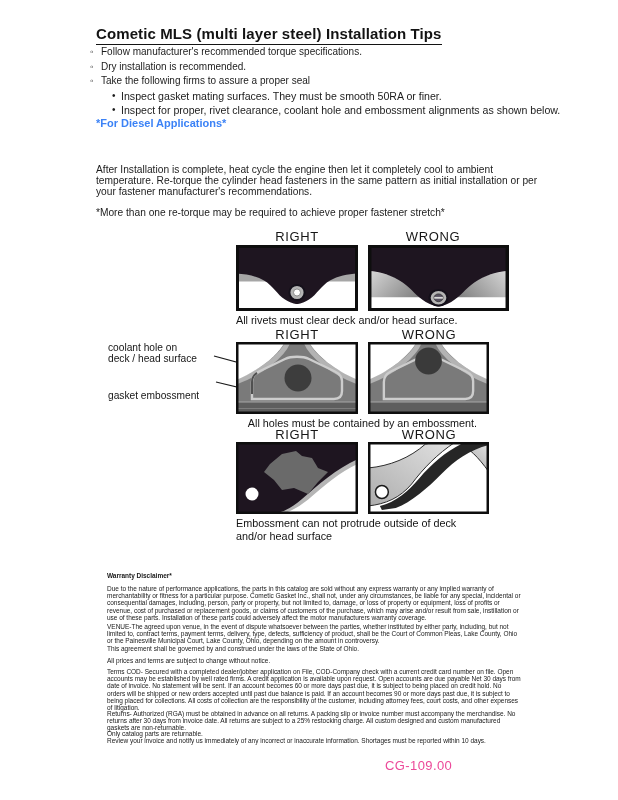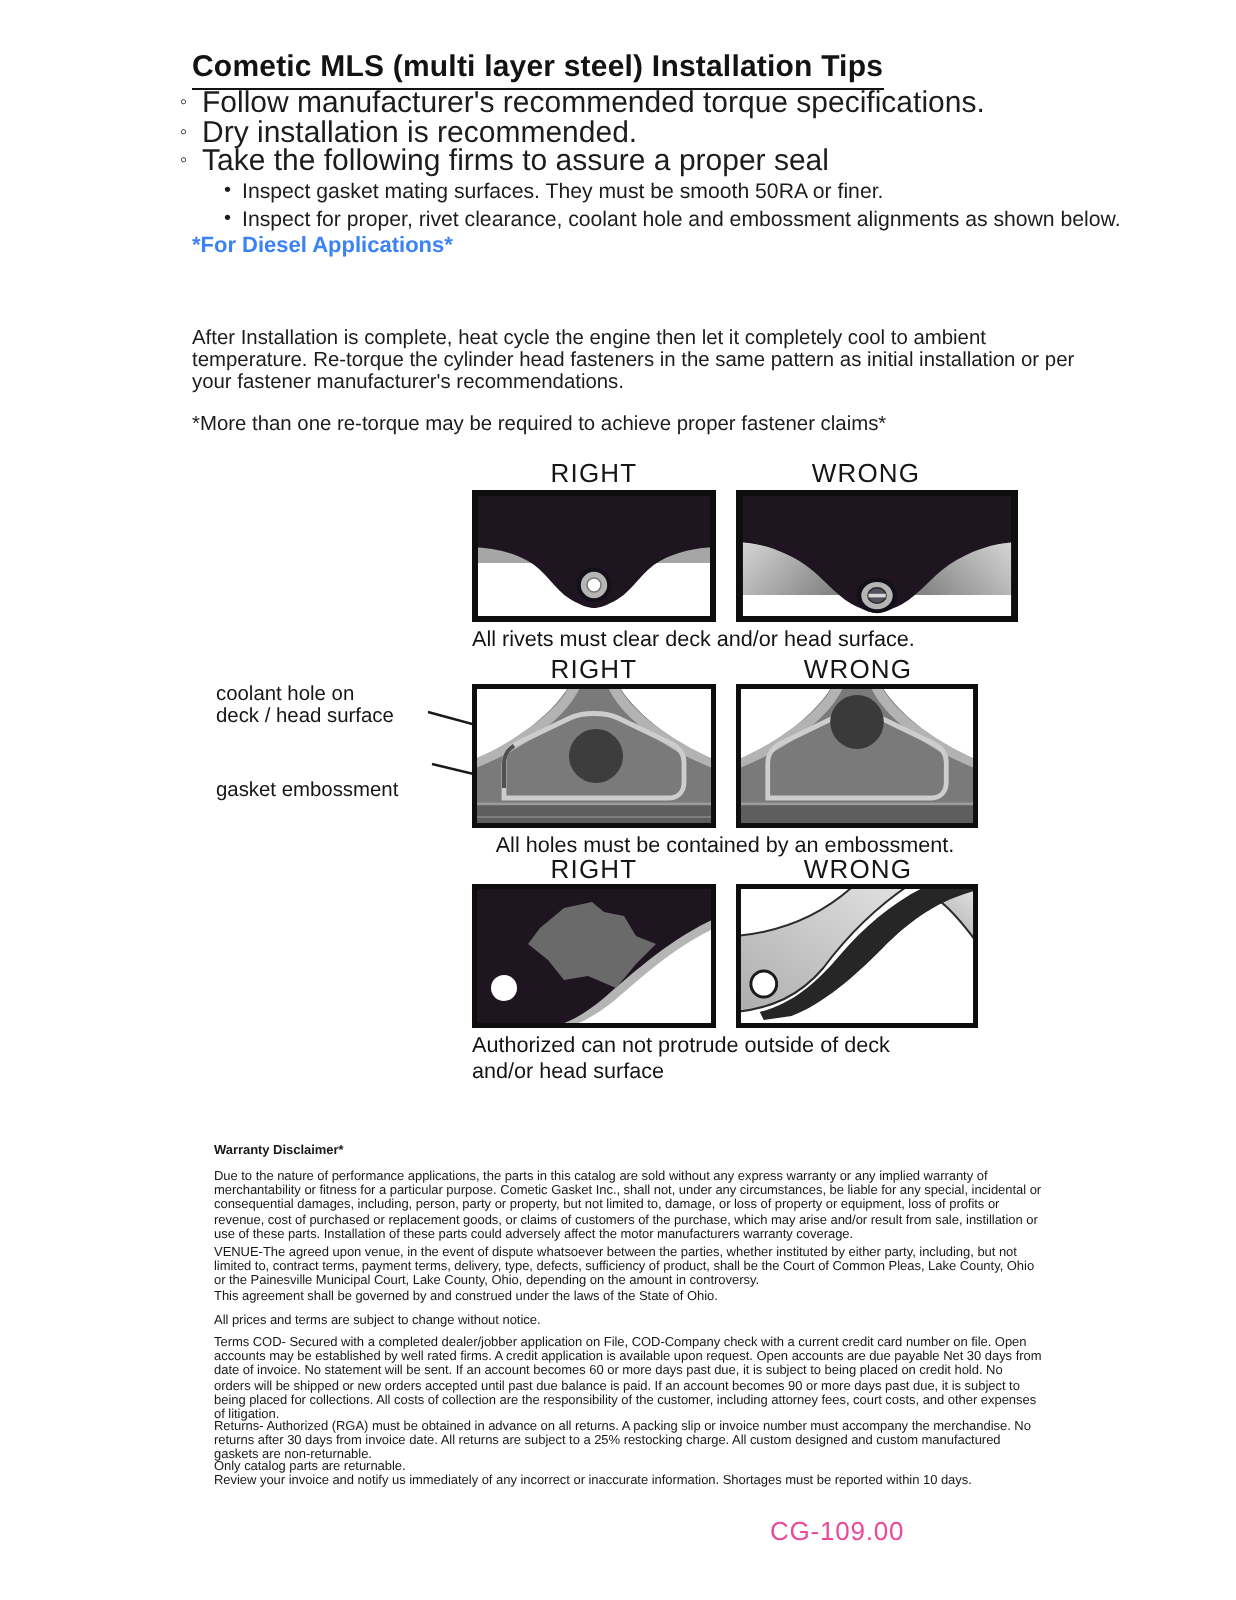--- a/index.html
+++ b/index.html
@@ -6,21 +6,21 @@
   .page{
     position:relative;width:618px;height:800px;background:#ffffff;overflow:hidden;
     font-family:"Liberation Sans", sans-serif;color:#1c1c1c;
   }
   .abs{position:absolute;}
   .title{
     font-size:15px;font-weight:bold;color:#131313;
     border-bottom:1.6px solid #131313;padding-bottom:2px;display:inline-block;
     letter-spacing:0.1px;
   }
-  .bullets{font-size:15px;line-height:14.6px;color:#1c1c1c;}
+  .bullets{font-size:10px;line-height:14.6px;color:#1c1c1c;}
   .bullet{position:relative;padding-left:10px;}
   .bullet::before{content:"◦";position:absolute;left:-1px;top:0;font-size:10px;color:#1c1c1c;}
   .subbullets{font-size:10.6px;line-height:14.4px;}
   .subbullet{position:relative;padding-left:9px;}
   .subbullet::before{content:"•";position:absolute;left:0;top:0;font-size:10px;color:#1c1c1c;}
   .h2{font-size:11px;font-weight:bold;color:#3b82f6;}
   .para{font-size:10.2px;line-height:11px;color:#1c1c1c;}
   .dg-header{font-size:13px;color:#161616;text-align:center;letter-spacing:0.6px;}
   .caption{font-size:10.8px;color:#141414;line-height:12.5px;}
   .dg-label{font-size:10.2px;color:#161616;text-align:left;line-height:11.2px;}
@@ -44,21 +44,21 @@
     <div class="bullet">Dry installation is recommended.</div>
     <div class="bullet">Take the following firms to assure a proper seal</div>
   </div>
   <div class="abs subbullets" style="left:112px;top:89px;width:455px;">
     <div class="subbullet">Inspect gasket mating surfaces.  They must be smooth 50RA or finer.</div>
     <div class="subbullet">Inspect for proper, rivet clearance, coolant hole and embossment alignments as shown below.</div>
   </div>
 
   <div class="abs h2" style="left:96px;top:117px;">*For Diesel Applications*</div>
   <div class="abs para" style="left:96px;top:164px;width:452px;">After Installation is complete, heat cycle the engine then let it completely cool to ambient temperature. Re-torque the cylinder head fasteners in the same pattern as initial installation or per your fastener manufacturer's recommendations.</div>
-  <div class="abs para" style="left:96px;top:207px;width:462px;">*More than one re-torque may be required to achieve proper fastener claims*</div>
+  <div class="abs para" style="left:96px;top:207px;width:462px;">*More than one re-torque may be required to achieve proper fastener stretch*</div>
 
   <div class="abs dg-header" style="left:236px;top:229px;width:122px;">RIGHT</div>
   <div class="abs dg-header" style="left:368px;top:229px;width:130px;">WRONG</div>
 
   <div class="panel" style="left:236px;top:245px;">
     <svg width="122" height="66" viewBox="0 0 122 66">
       <rect x="0" y="0" width="122" height="66" fill="#ffffff"></rect>
       <rect x="0" y="28" width="122" height="9" fill="#a6a6a6"></rect>
       <rect x="0" y="36.5" width="122" height="29.5" fill="#ffffff"></rect>
       <path d="M0,0 H122 V28.5 C111,29 102,31 94,35.5 C85,40.5 81,49.5 73,54.5 C67,58 63.5,59 61,59 C58.5,59 55,58 49,54.5 C41,49.5 37,40.5 28,35.5 C20,31 11,29 0,28.5 Z" fill="#1e1520"></path>
@@ -171,21 +171,21 @@
       <rect x="0" y="0" width="122" height="72" fill="#ffffff"></rect>
       <path d="M90,0 H122 V30 C111,15 102,6 90,0 Z" fill="url(#g3a)" stroke="#2a2a2a" stroke-width="1"></path>
       <path d="M0,26 C22,24 42,16 58,2 L70,0 L88,0 C70,12 56,26 44,42 C32,56 18,62 0,64 Z" fill="url(#g3b)" stroke="#2a2a2a" stroke-width="1"></path>
       <path d="M12,64 C28,60 40,50 52,36 C64,22 78,10 94,2 L112,0 L122,0 L122,3 C102,8 88,18 74,32 C60,46 44,60 28,66 L14,68 Z" fill="#262626"></path>
       <circle cx="14" cy="50" r="6.5" fill="#ffffff" stroke="#1a1a1a" stroke-width="1.5"></circle>
       <rect x="1.25" y="1.25" width="119.5" height="69.5" fill="none" stroke="#0e0e0e" stroke-width="2.5"></rect>
     </svg>
   </div>
 
   <div class="abs caption" style="left:236px;top:517px;width:260px;">
-    <div>Authorized can not protrude outside of deck</div>
+    <div>Embossment can not protrude outside of deck</div>
     <div>and/or head surface</div>
   </div>
 
   <div class="abs fineprint bold" style="left:107px;top:572px;">Warranty Disclaimer*</div>
   <div class="abs fineprint" style="left:107px;top:585px;">Due to the nature of performance applications, the parts in this catalog are sold without any express warranty or any implied warranty of merchantability or fitness for a particular purpose. Cometic Gasket Inc., shall not, under any circumstances, be liable for any special, incidental or consequential damages, including, person, party or property, but not limited to, damage, or loss of property or equipment, loss of profits or revenue, cost of purchased or replacement goods, or claims of customers of the purchase, which may arise and/or result from sale, instillation or use of these parts. Installation of these parts could adversely affect the motor manufacturers warranty coverage.</div>
   <div class="abs fineprint" style="left:107px;top:623px;">VENUE-The agreed upon venue, in the event of dispute whatsoever between the parties, whether instituted by either party, including, but not limited to, contract terms, payment terms, delivery, type, defects, sufficiency of product, shall be the Court of Common Pleas, Lake County, Ohio or the Painesville Municipal Court, Lake County, Ohio, depending on the amount in controversy.</div>
   <div class="abs fineprint" style="left:107px;top:645px;">This agreement shall be governed by and construed under the laws of the State of Ohio.</div>
   <div class="abs fineprint" style="left:107px;top:657px;">All prices and terms are subject to change without notice.</div>
   <div class="abs fineprint" style="left:107px;top:668px;">Terms COD- Secured with a completed dealer/jobber application on File, COD-Company check with a current credit card number on file. Open accounts may be established by well rated firms. A credit application is available upon request. Open accounts are due payable Net 30 days from date of invoice. No statement will be sent. If an account becomes 60 or more days past due, it is subject to being placed on credit hold. No orders will be shipped or new orders accepted until past due balance is paid. If an account becomes 90 or more days past due, it is subject to being placed for collections. All costs of collection are the responsibility of the customer, including attorney fees, court costs, and other expenses of litigation.</div>
   <div class="abs fineprint" style="left:107px;top:710px;">Returns- Authorized (RGA) must be obtained in advance on all returns. A packing slip or invoice number must accompany the merchandise. No returns after 30 days from invoice date. All returns are subject to a 25% restocking charge. All custom designed and custom manufactured gaskets are non-returnable.</div>

